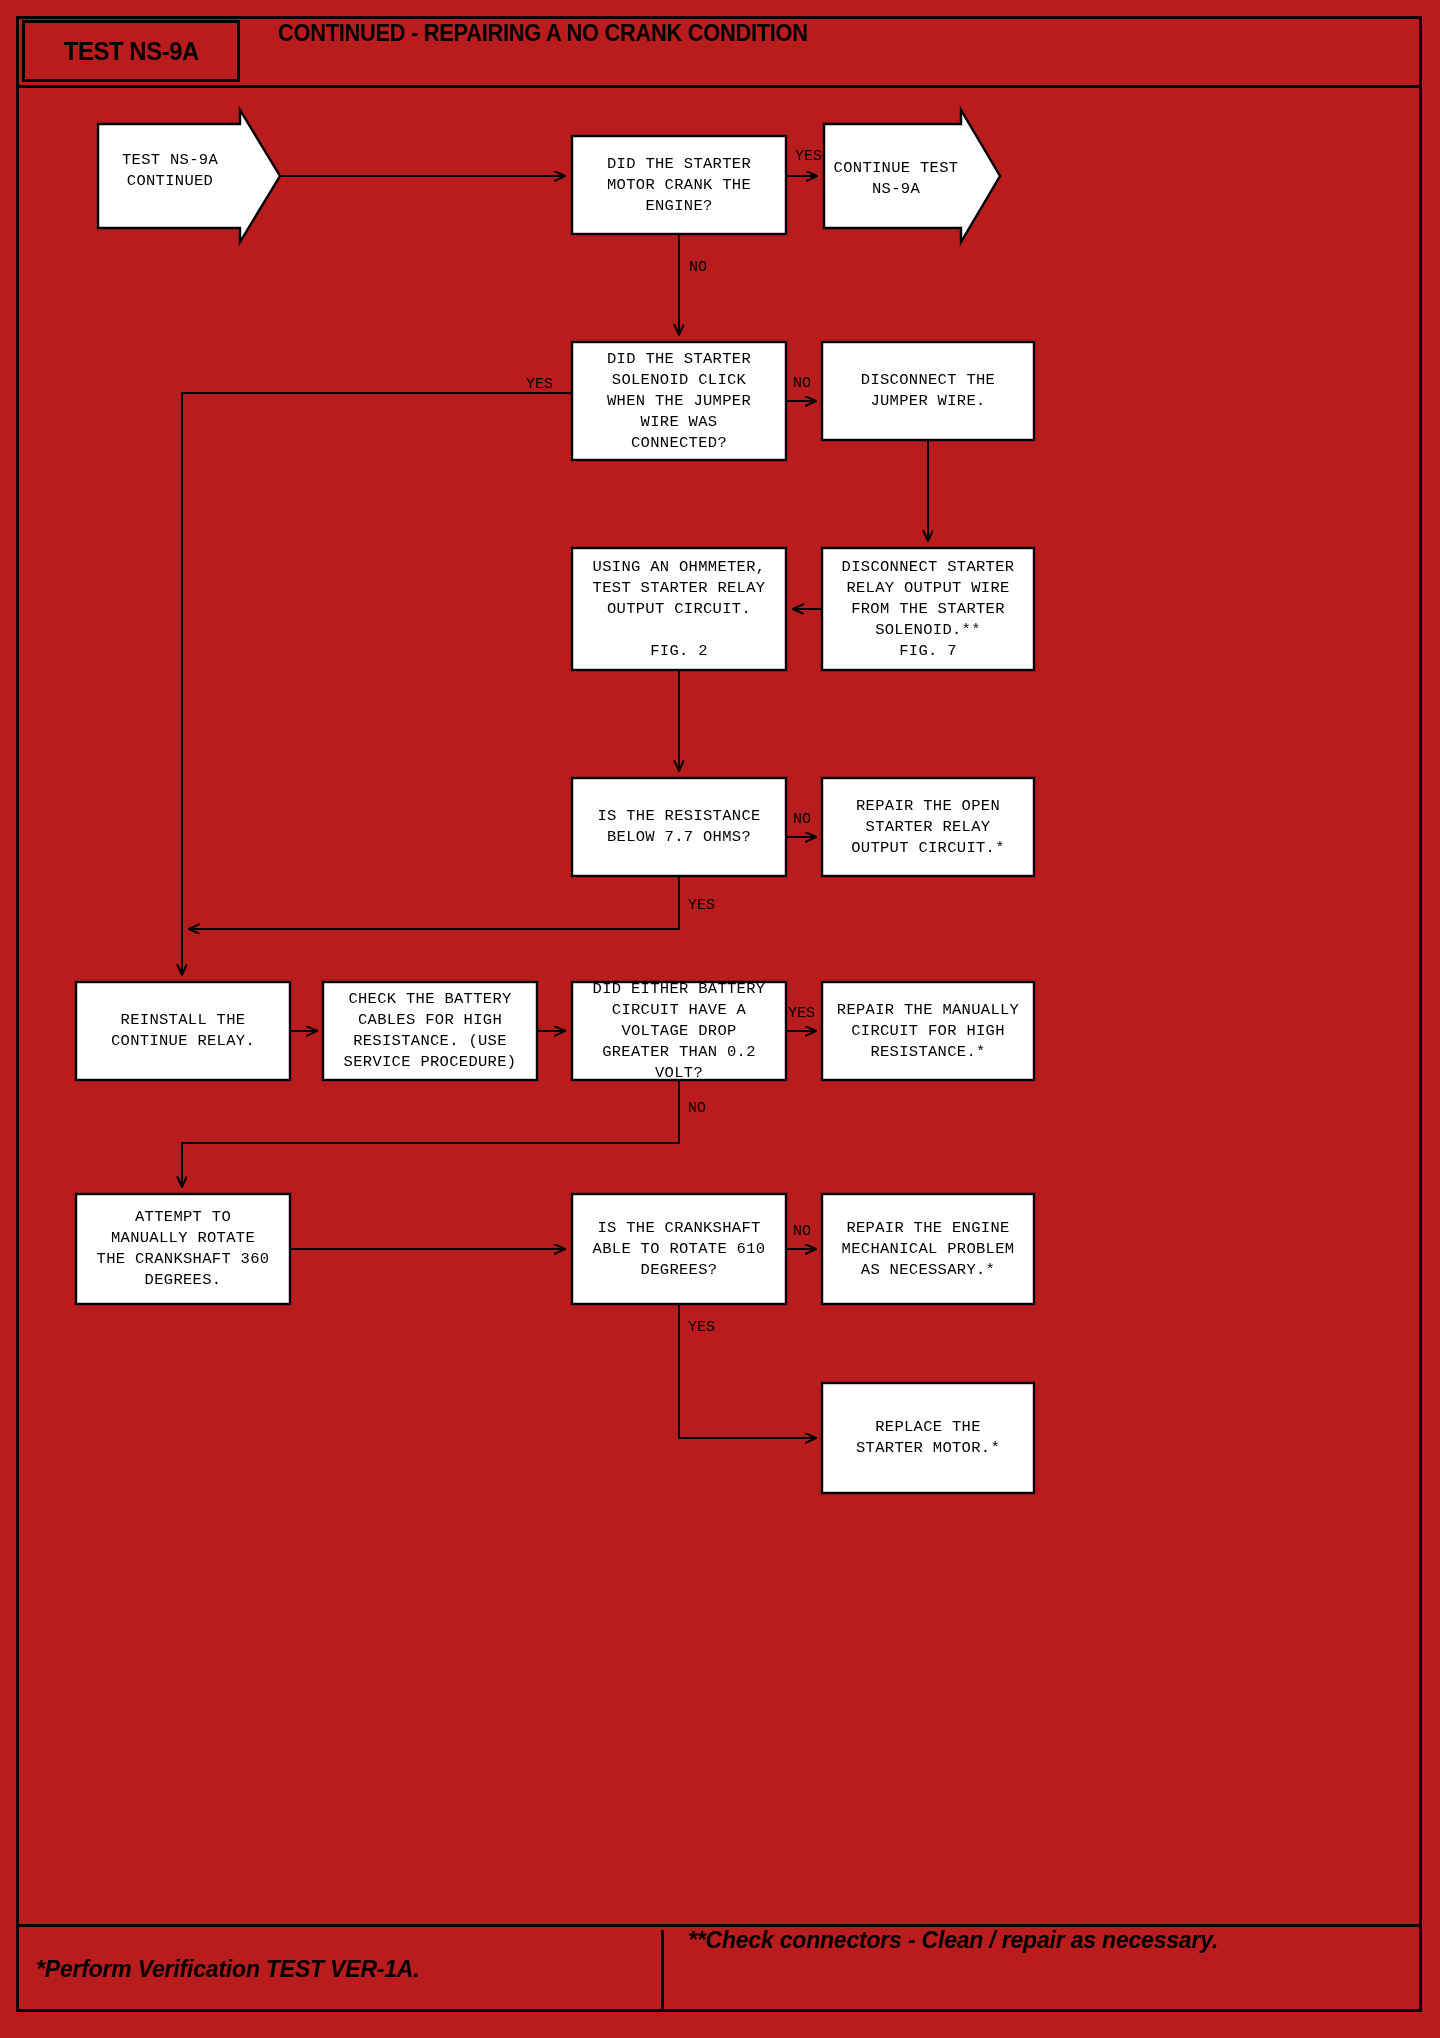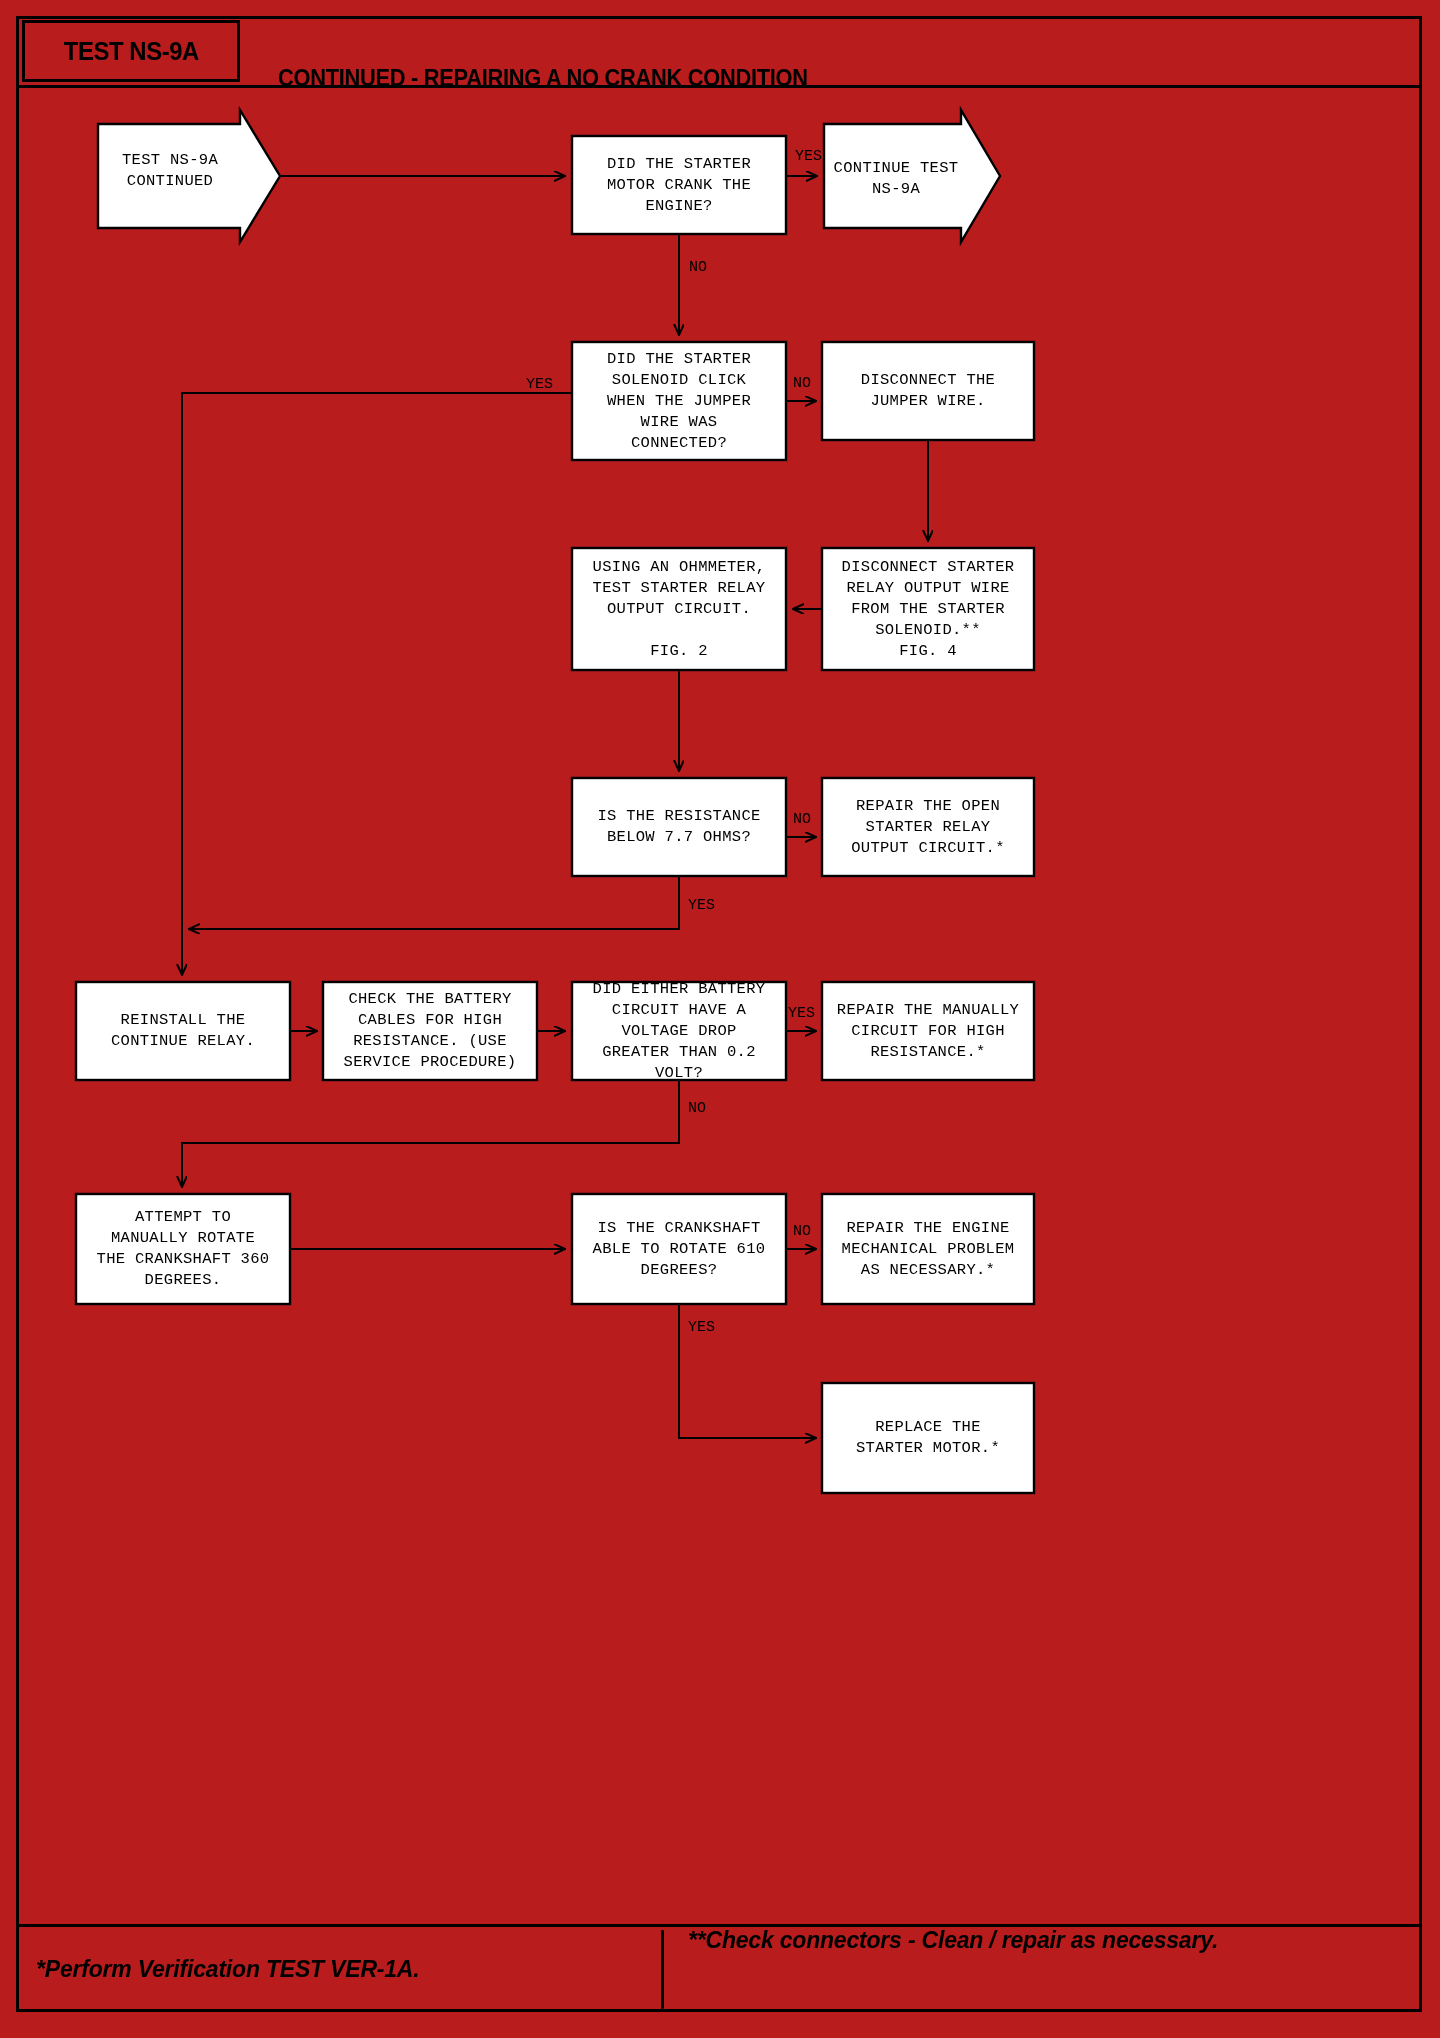--- a/index.html
+++ b/index.html
@@ -59,22 +59,21 @@
     letter-spacing: -0.5px;
     transform: scaleX(0.92);
     white-space: nowrap;
   }
   .header-title {
     position: absolute;
     left: 248px;
     top: 4px;
     height: 62px;
     display: flex;
-    align-items: center;
-    margin-top: 27px;
+    align-items: flex-start;
   }
   .header-title span {
     font-weight: bold;
     font-size: 23px;
     letter-spacing: -0.3px;
     transform: scaleX(0.95);
     white-space: nowrap;
   }
   
   .footer-band {
@@ -235,21 +234,21 @@
       </foreignObject>
     </g>
 
     <g>
       <rect class="box" x="806" y="460" width="212" height="122"></rect>
       <foreignObject x="807" y="461" width="210" height="120">
         <div xmlns="http://www.w3.org/1999/xhtml" class="node-text">DISCONNECT STARTER
 RELAY OUTPUT WIRE
 FROM THE STARTER
 SOLENOID.**
-FIG. 4</div>
+FIG. 7</div>
       </foreignObject>
     </g>
 
     <g>
       <rect class="box" x="556" y="460" width="214" height="122"></rect>
       <foreignObject x="557" y="461" width="212" height="120">
         <div xmlns="http://www.w3.org/1999/xhtml" class="node-text">USING AN OHMMETER,
 TEST STARTER RELAY
 OUTPUT CIRCUIT.
 

